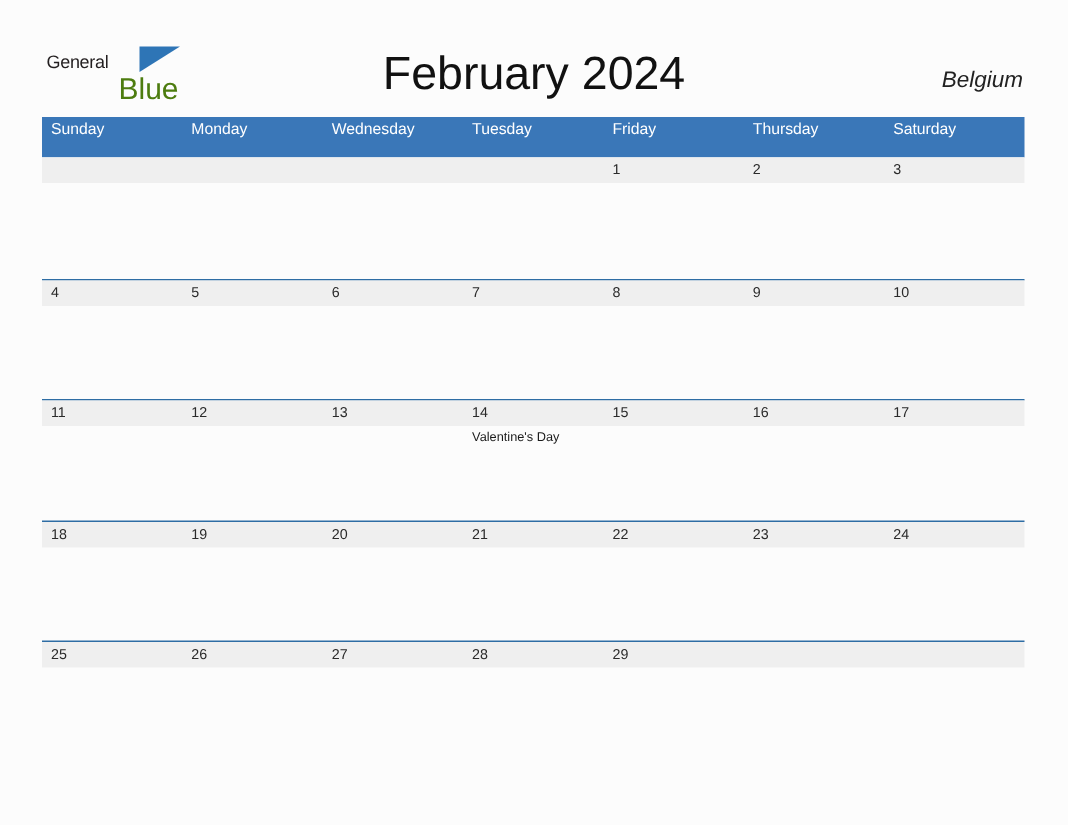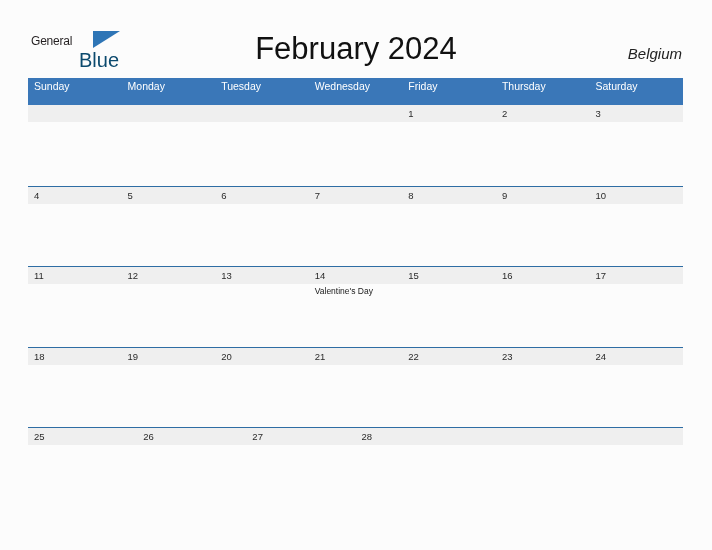--- a/index.html
+++ b/index.html
@@ -52,21 +52,21 @@
     width: 0;
     height: 0;
     border-left: 27px solid #2e75b6;
     border-bottom: 17px solid transparent;
   }
   .logo-blue {
     position: absolute;
     left: 48px;
     top: 19px;
     font-size: 20px;
-    color: #0c4a6e;
+    color: #4d7c0f;
     line-height: 22px;
     white-space: nowrap;
   }
 
   .title {
     position: absolute;
     left: 0;
     top: 31px;
     width: 712px;
     text-align: center;
@@ -167,22 +167,22 @@
 
     <div class="country">Belgium</div>
 
   </div>
 
   <div class="calendar">
 
     <div class="weekday-row">
       <div class="weekday-cell">Sunday</div>
       <div class="weekday-cell">Monday</div>
+      <div class="weekday-cell">Wednesday</div>
       <div class="weekday-cell">Tuesday</div>
-      <div class="weekday-cell">Wednesday</div>
       <div class="weekday-cell">Friday</div>
       <div class="weekday-cell">Thursday</div>
       <div class="weekday-cell">Saturday</div>
     </div>
 
     <div id="weeks-container">
         <div class="week-row">
           <div class="date-band">
             <div class="day-cell">
               <span class="day-number"></span>
@@ -328,20 +328,23 @@
             <div class="day-cell">
               <span class="day-number">26</span>
             </div>
             <div class="day-cell">
               <span class="day-number">27</span>
             </div>
             <div class="day-cell">
               <span class="day-number">28</span>
             </div>
             <div class="day-cell">
+              <span class="day-number">29</span>
+            </div>
+            <div class="day-cell">
               <span class="day-number"></span>
             </div>
             <div class="day-cell">
               <span class="day-number"></span>
             </div>
           </div>
           <div class="events-band">
             <div class="event-cell"></div>
             <div class="event-cell"></div>
             <div class="event-cell"></div>

